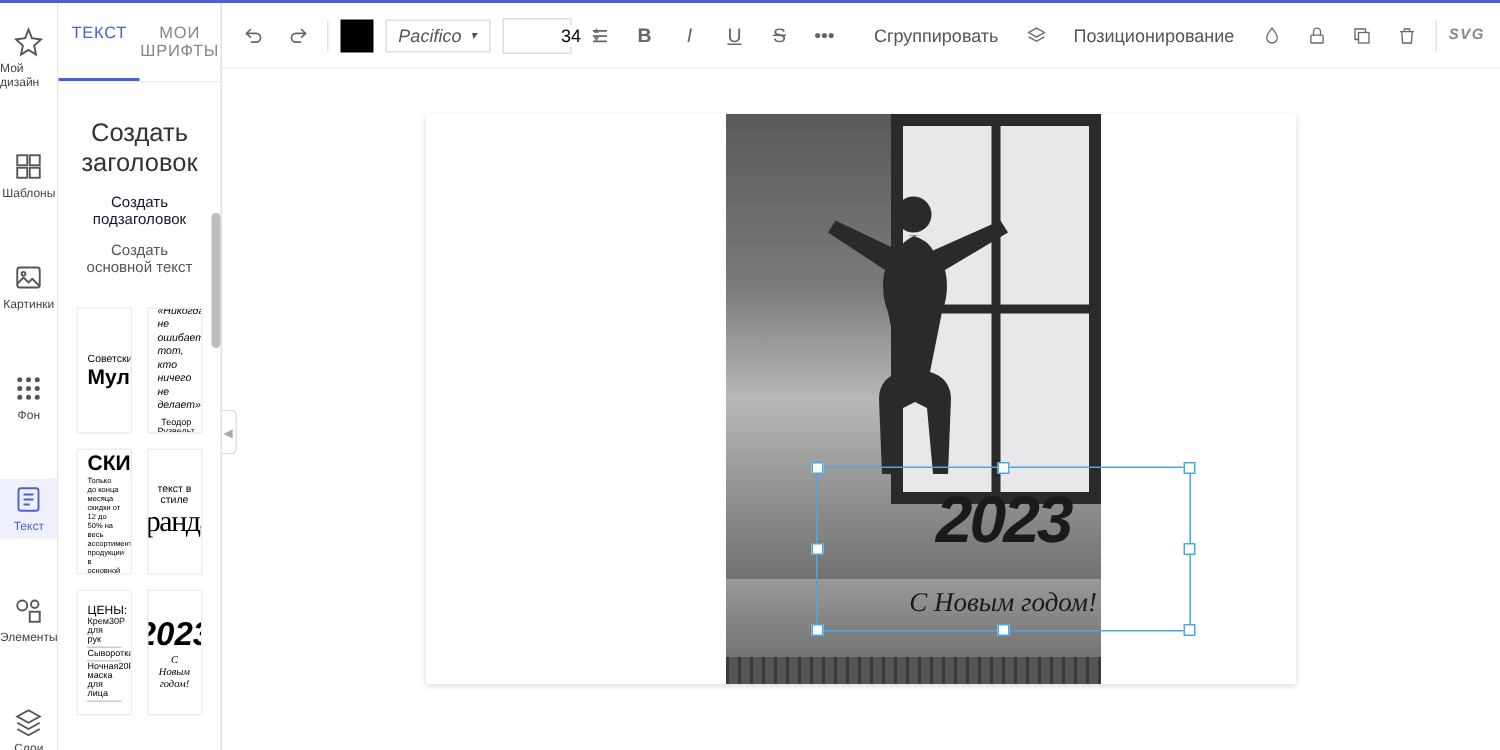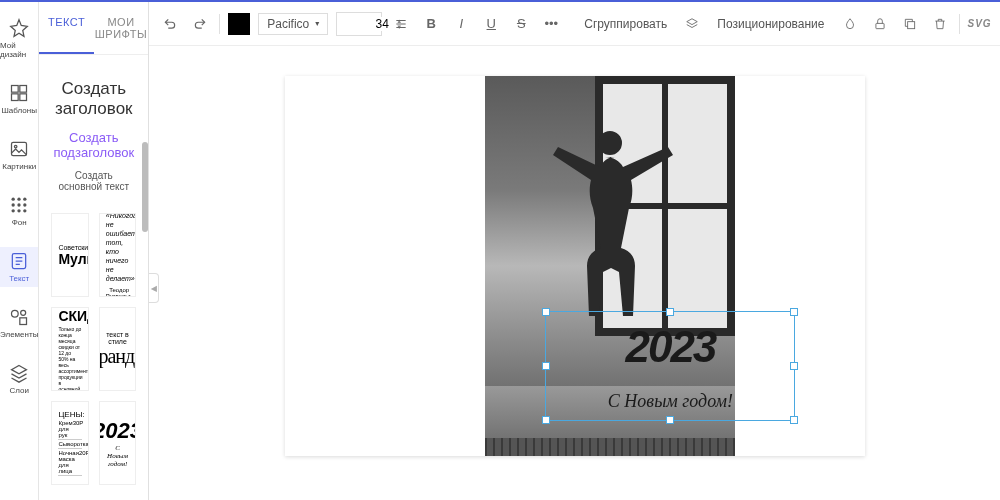--- a/index.html
+++ b/index.html
@@ -1,61 +1,61 @@
 <!DOCTYPE html>
 <html><head>
 <meta charset="utf-8">
 <style>
 * { box-sizing: border-box; margin: 0; padding: 0; font-family: Arial, sans-serif; }
 body { width: 1000px; height: 500px; overflow: hidden; background: #fff; }
 
 .app { display: flex; height: 100%; border-top: 2px solid #4a5fd8; }
 
 
-.rail { width: 48px; background: #fff; border-right: 1px solid #e5e5e5; display: flex; flex-direction: column; align-items: center; padding-top: 12px; gap: 16px; position: relative; }
+.rail { width: 48px; background: #fff; border-right: 1px solid #e5e5e5; display: flex; flex-direction: column; align-items: center; padding-top: 12px; gap: 34px; position: relative; }
 .rail-item { display: flex; flex-direction: column; align-items: center; gap: 3px; cursor: pointer; width: 100%; padding: 4px 0; }
 .rail-item.active { background: #eef0fe; }
 .rail-item span { font-size: 8px; color: #444; }
 .rail-item.active span { color: #4a5fd8; }
 .rail-icon { width: 20px; height: 20px; color: #555; }
 .rail-item.active .rail-icon { color: #4a5fd8; }
 
 
 .panel { width: 240px; background: #fff; border-right: 1px solid #e0e0e0; display: flex; flex-direction: column; position: relative; }
 .panel-scroll { position: absolute; right: 0; top: 0; width: 6px; height: 100%; }
 .panel-thumb { position: absolute; right: 0; top: 140px; width: 6px; height: 90px; background: #bcbcbc; border-radius: 3px; }
 
 .tabs { display: flex; border-bottom: 1px solid #eee; }
 .tab { flex: 1; text-align: center; padding: 14px 0; font-size: 11px; color: #888; cursor: pointer; letter-spacing: 0.5px; }
 .tab.active { color: #4a5fd8; border-bottom: 2px solid #4a5fd8; font-weight: 500; }
 
 .text-options { padding: 18px 14px 10px; text-align: center; }
 .t-h1 { font-size: 17px; color: #333; padding: 6px 0; cursor: pointer; }
-.t-h2 { font-size: 13px; color: #8b5cf6; padding: 5px 0; cursor: pointer; }
+.t-h2 { font-size: 10px; color: #0f172a; padding: 5px 0; cursor: pointer; }
 .t-body { font-size: 10px; color: #555; padding: 5px 0; cursor: pointer; }
 
 .templates { padding: 6px 12px; display: grid; grid-template-columns: 1fr 1fr; gap: 10px; }
 .tpl { border: 1px solid #eee; height: 84px; padding: 6px; overflow: hidden; cursor: pointer; display:flex; flex-direction:column; justify-content:center; }
 .tpl .s1 { font-size: 7px; }
 .tpl .b1 { font-size: 14px; font-weight: 900; }
 .tpl .q1 { font-size: 7px; font-style: italic; line-height:1.3; }
 .tpl .q2 { font-size: 6px; text-align:right; margin-top:4px;}
 .tpl .k1 { font-size:20px; font-family: 'Times New Roman', serif; letter-spacing:-1px; }
 .tpl .p1 { font-size:5px; line-height:1.2; margin-top:2px;}
 .tpl .y1 { font-size:22px; font-weight:900; font-style:italic;}
 .tpl .price-h { font-size:8px; font-weight:normal;}
 .tpl .price-row { font-size:6px; display:flex; justify-content:space-between; border-bottom:1px solid #ccc; padding:1px 0;}
 
 
 .canvas-wrap { flex: 1; display: flex; flex-direction: column; background: #fff; position: relative; }
 .toolbar { height: 44px; border-bottom: 1px solid #ededed; display: flex; align-items: center; padding: 0 10px; gap: 8px; font-size: 12px; color: #555; }
 .tb-btn { width: 22px; height: 22px; display:flex; align-items:center; justify-content:center; cursor:pointer; color:#666; font-size:13px; }
 .tb-sep { width:1px; height:20px; background:#e0e0e0; }
 .color-sw { width:22px; height:22px; background:#000; cursor:pointer; }
-.font-sel { border:1px solid #ddd; padding:3px 8px; font-size:12px; cursor:pointer; display:flex; align-items:center; gap:6px; }
+.font-sel { border:1px solid #ddd; padding:3px 8px; font-size:12px; font-style:italic; cursor:pointer; display:flex; align-items:center; gap:6px; }
 .size-box { border:1px solid #ddd; width:46px; height:24px; display:flex; align-items:center; }
 .size-box input { width:28px; border:none; text-align:center; font-size:12px; outline:none;margin-left:31px; }
 .size-spin { display:flex; flex-direction:column; font-size:6px; line-height:1; color:#888; }
 .tb-text-btn { font-size:12px; cursor:pointer; color:#555; padding:0 6px; }
 .spacer { flex:1; }
 .svg-label { font-size:10px; color:#888; letter-spacing:1px; font-weight:bold;font-style:italic; }
 
 .canvas-area { flex:1; background:#fff; position:relative; display:flex; align-items:flex-start; justify-content:center; padding-top:30px; }
 .collapse-handle { position:absolute; left:0; top:50%; width:10px; height:30px; border:1px solid #ddd; border-left:none; border-radius:0 4px 4px 0; display:flex; align-items:center; justify-content:center; color:#aaa; font-size:8px; cursor:pointer; background:#fff; }
 

